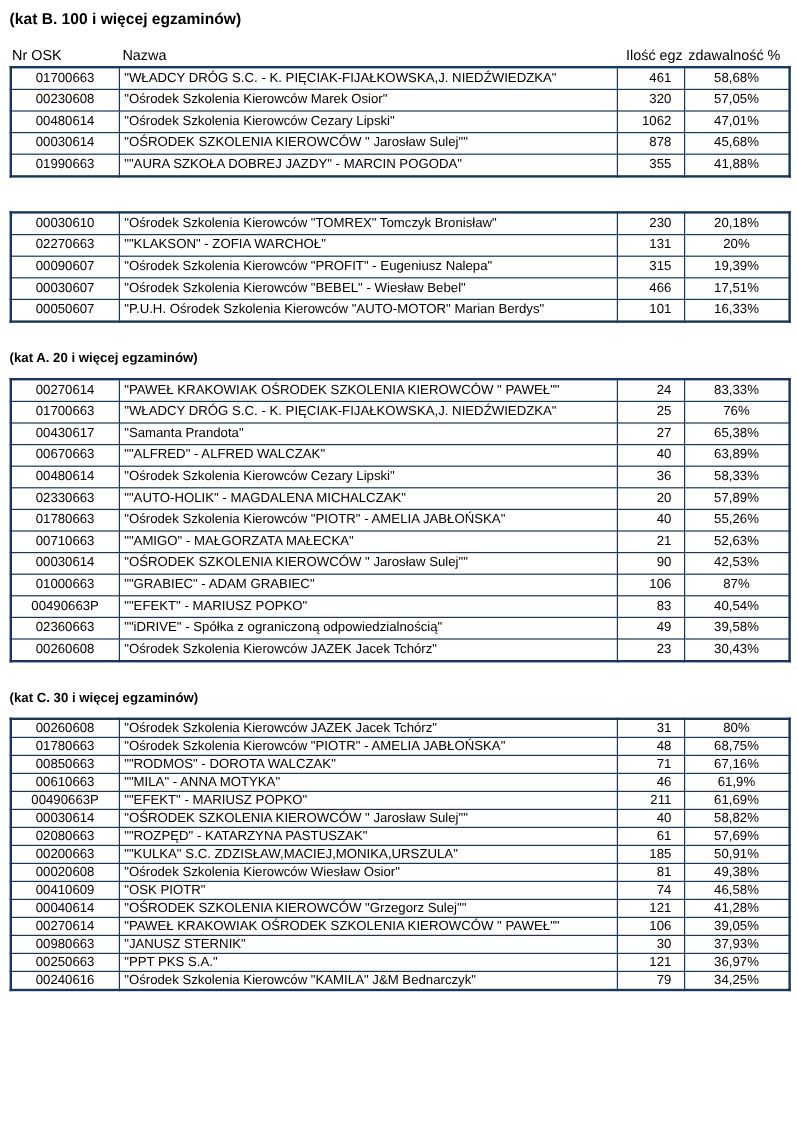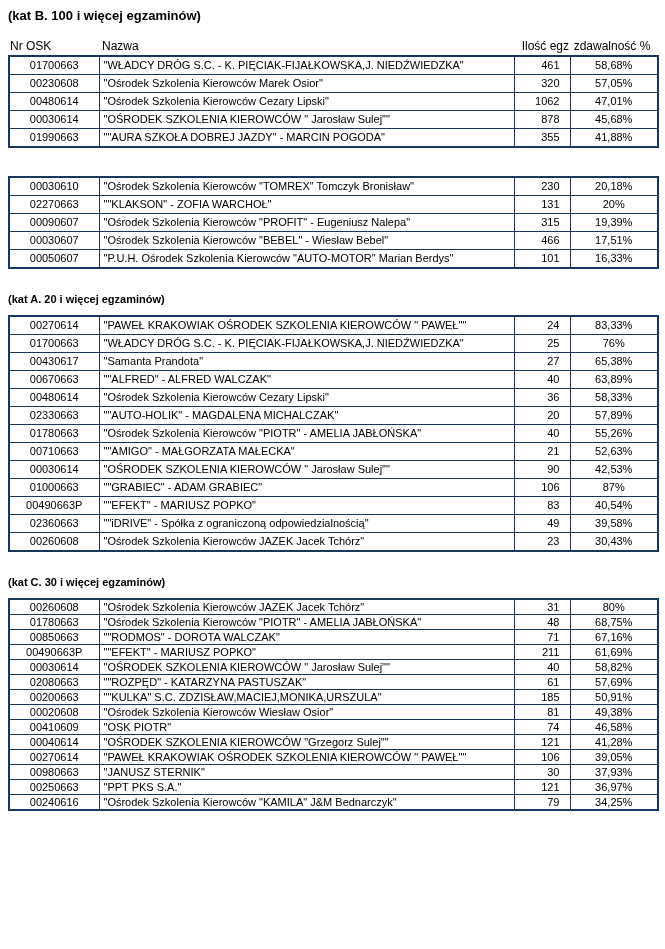--- a/index.html
+++ b/index.html
@@ -278,20 +278,26 @@
           <td class="c2">48</td>
           <td class="c3">68,75%</td>
         </tr>
         <tr>
           <td class="c0">00850663</td>
           <td class="c1">""RODMOS" - DOROTA WALCZAK"</td>
           <td class="c2">71</td>
           <td class="c3">67,16%</td>
         </tr>
         <tr>
+          <td class="c0">00610663</td>
+          <td class="c1">""MILA" - ANNA MOTYKA"</td>
+          <td class="c2">46</td>
+          <td class="c3">61,9%</td>
+        </tr>
+        <tr>
           <td class="c0">00490663P</td>
           <td class="c1">""EFEKT" - MARIUSZ POPKO"</td>
           <td class="c2">211</td>
           <td class="c3">61,69%</td>
         </tr>
         <tr>
           <td class="c0">00030614</td>
           <td class="c1">"OŚRODEK SZKOLENIA KIEROWCÓW " Jarosław Sulej""</td>
           <td class="c2">40</td>
           <td class="c3">58,82%</td>

